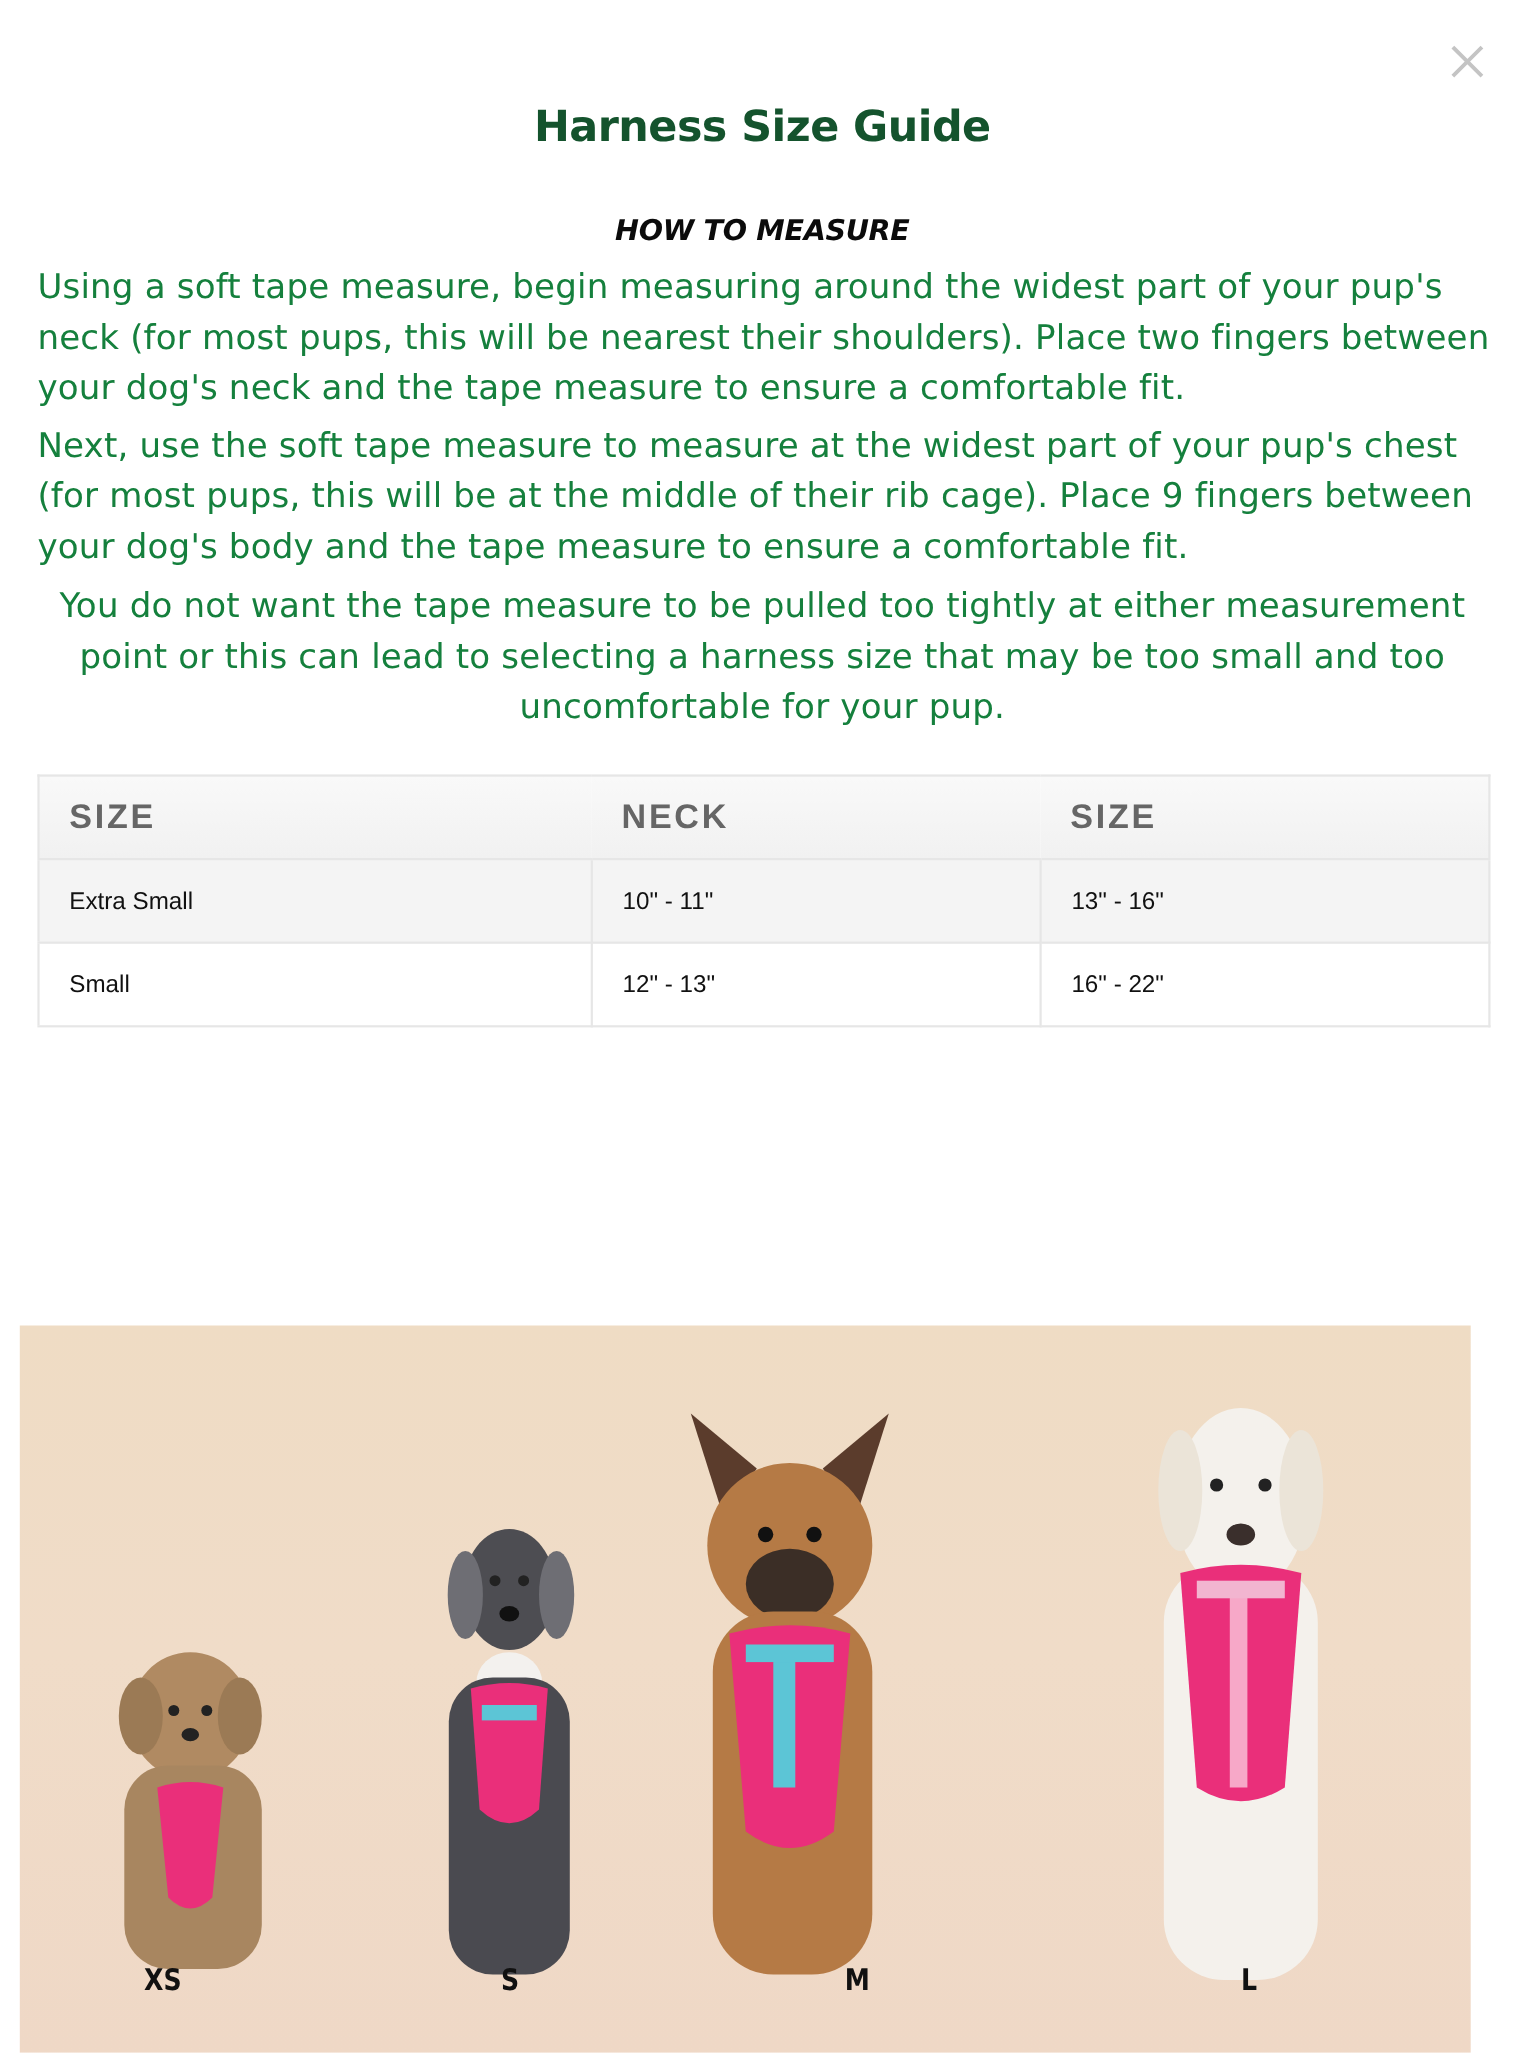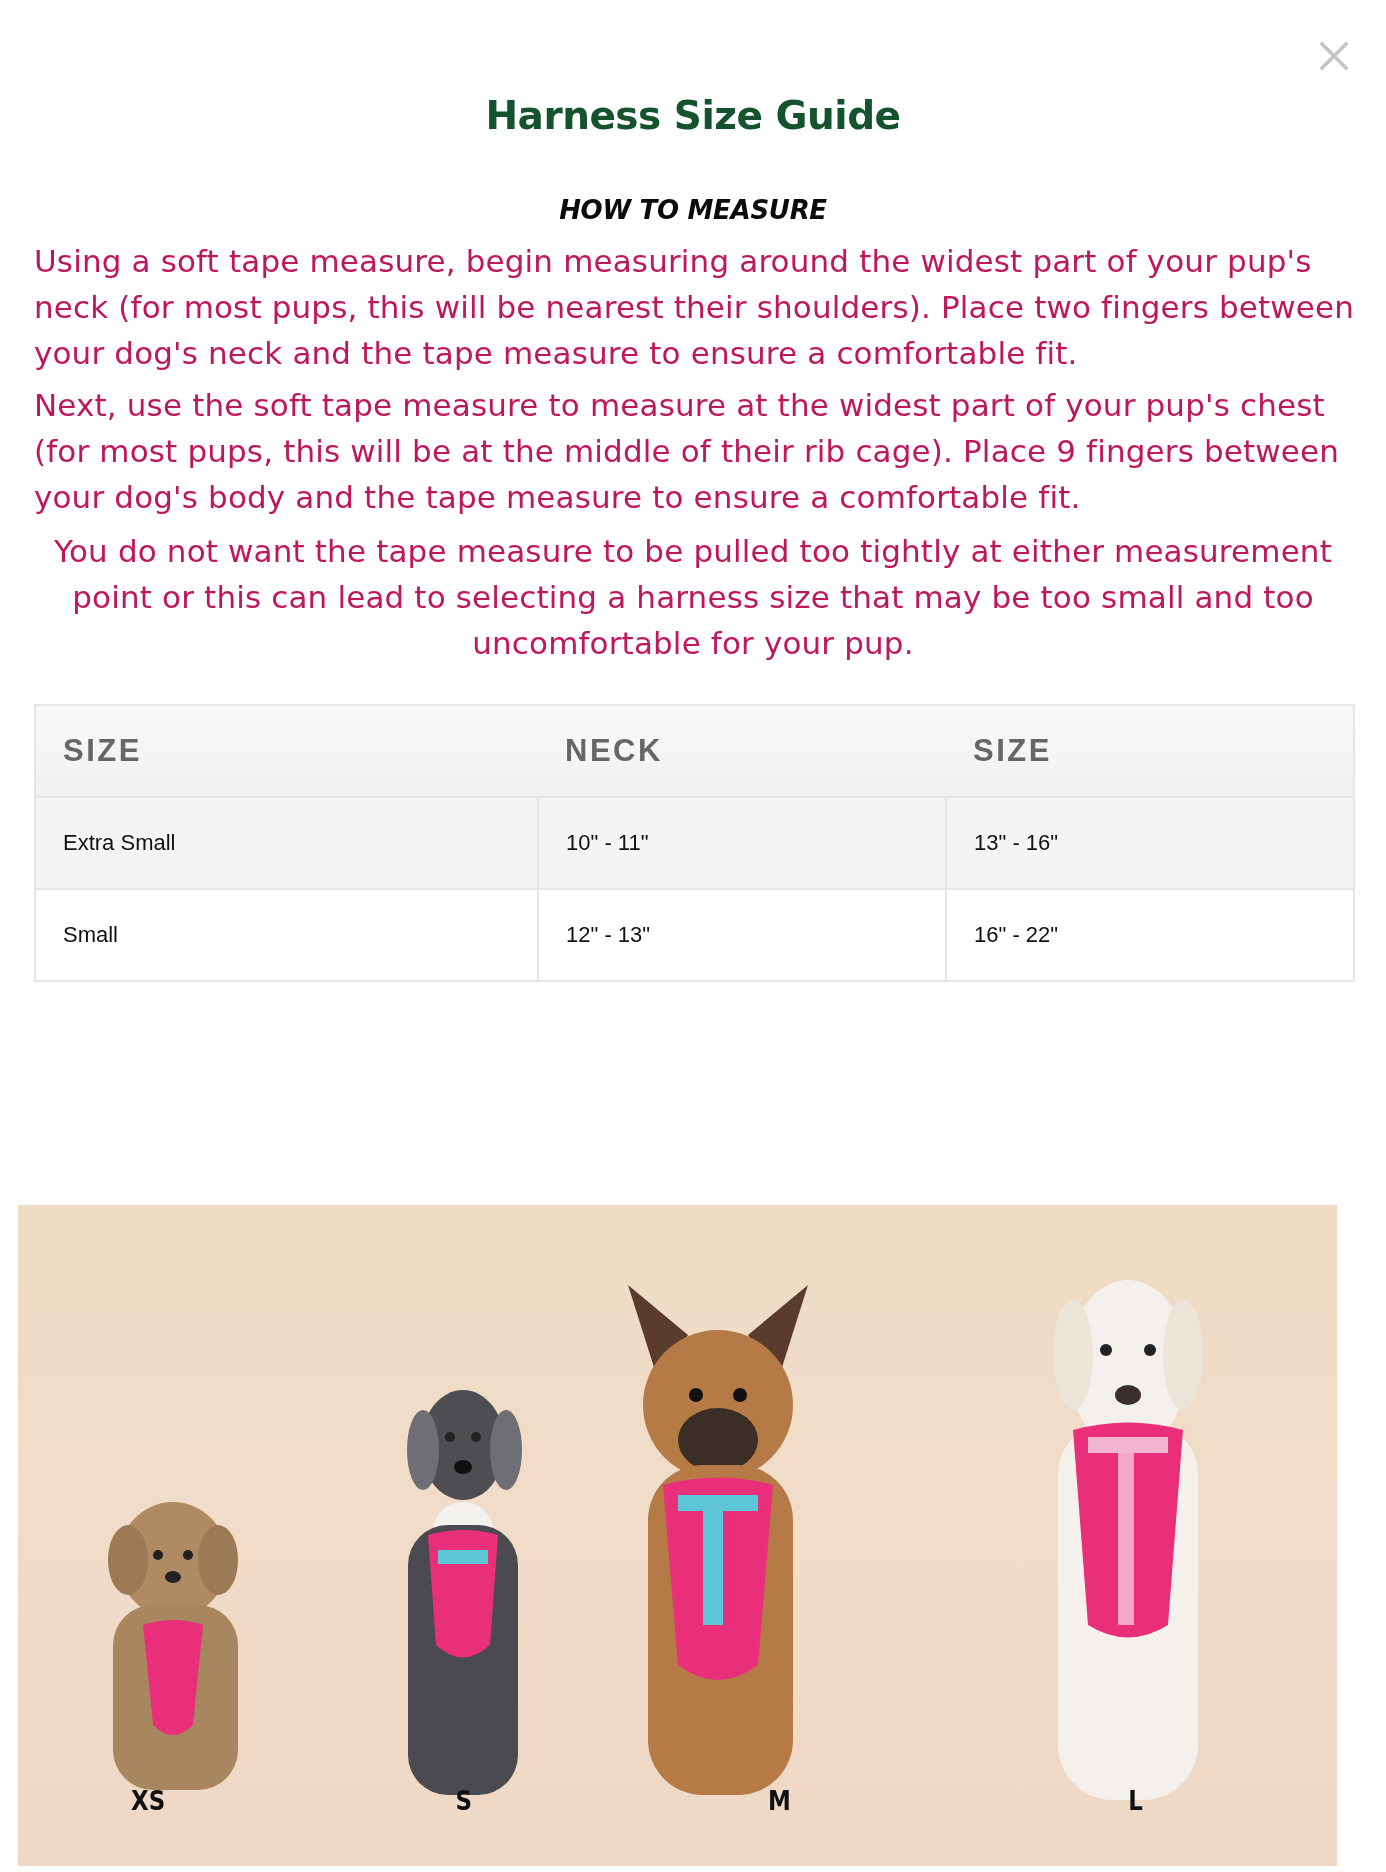--- a/index.html
+++ b/index.html
@@ -52,38 +52,38 @@
       line-height: 34px;
       font-style: italic;
     }
     .para {
       position: absolute;
       left: 34px;
       width: 1326px;
       font-family: "DejaVu Sans", sans-serif;
       font-size: 31px;
       line-height: 46px;
-      color: #be185d;
+      color: #15803d;
       letter-spacing: 0.15px;
     }
     .para.p1 { top: 238px; }
     .para.p2 { top: 382px; }
     .para.p3 { top: 528px; width: 1320px; text-align: center; left: 33px; }
 
     .size-table {
       position: absolute;
       left: 34px; top: 704px;
       width: 1319px;
       border-collapse: collapse;
       border: 2px solid #e6e6e6;
       font-family: "Liberation Sans", sans-serif;
       table-layout: fixed;
     }
     .size-table th, .size-table td {
-      height: 92px;
+      height: 76px;
       padding: 0 0 0 27px;
       text-align: left;
       vertical-align: middle;
       border-right: 2px solid #e6e6e6;
       border-bottom: 2px solid #e6e6e6;
     }
     .size-table thead th {
       background: linear-gradient(#f9f9f9, #f1f1f1);
       font-weight: bold;
       font-size: 31px;

